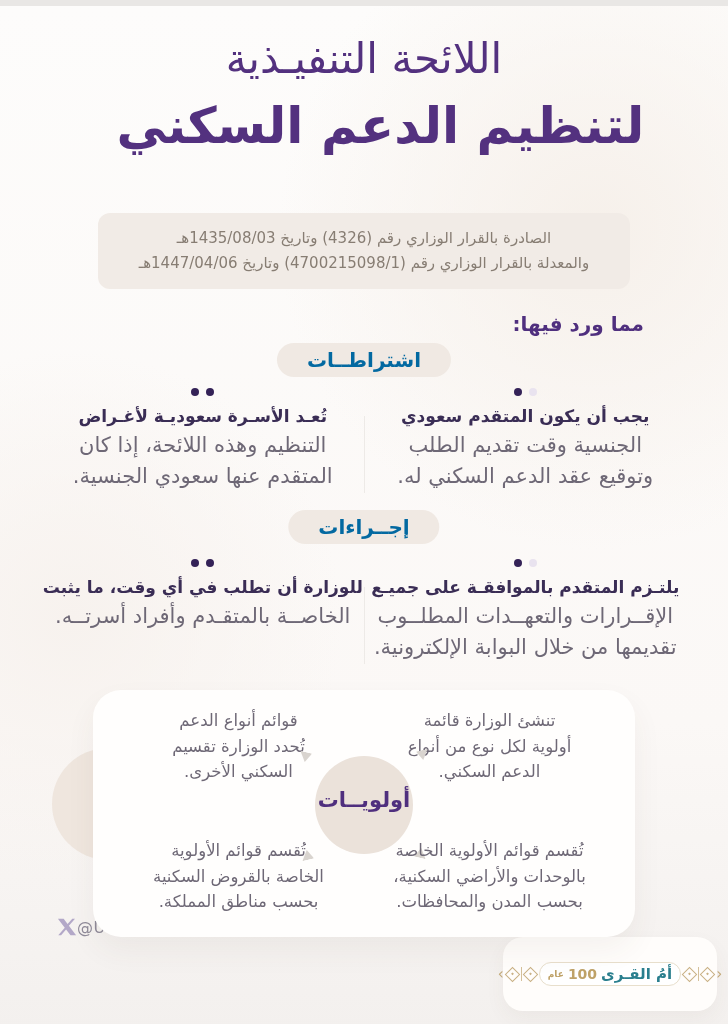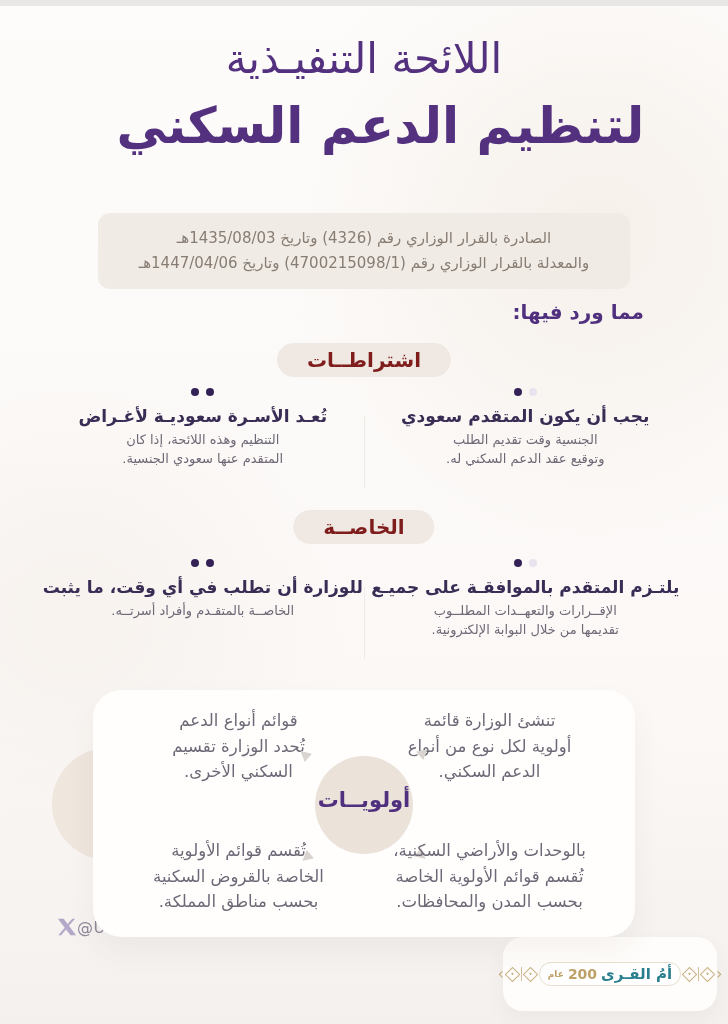--- a/index.html
+++ b/index.html
@@ -25,49 +25,49 @@
   
   .decree{
     position:absolute;top:207px;left:50%;transform:translateX(-50%);
     width:532px;box-sizing:border-box;
     background:#f1ebe6;border-radius:12px;
     padding:13px 14px;
     color:#877d73;font-size:15px;line-height:1.65;text-align:center;
   }
   
   .intro{
-    position:absolute;top:294px;right:84px;
+    position:absolute;top:306px;right:84px;
     color:#4f2f7e;font-size:20px;font-weight:800;
   }
   
   .badge-pill{
     position:absolute;left:50%;transform:translateX(-50%);
     background:#f0e9e3;border-radius:20px;
     padding:5px 30px;
-    color:#7f1d1d;font-size:20px;font-weight:800;
+    color:#0369a1;font-size:20px;font-weight:800;
     white-space:nowrap;
   }
   .badge-1{top:337px;}
   .badge-2{top:504px;}
   
   .row{
     position:absolute;left:0;width:100%;
     display:flex;justify-content:center;align-items:flex-start;
     padding:0 42px;box-sizing:border-box;
   }
   .row-1{top:382px;}
   .row-2{top:553px;}
   .item{flex:1 1 0;text-align:center;}
   .vdiv{width:1px;align-self:stretch;background:#edeae7;margin-top:28px;min-height:72px;}
   .dots{display:flex;justify-content:center;gap:7px;margin-bottom:8px;}
   .dot{width:8px;height:8px;border-radius:50%;display:inline-block;}
   .dot-dark{background:#342257;}
   .dot-light{background:#e9e3ef;}
   .item-bold{color:#3a2d55;font-size:17px;font-weight:800;line-height:1.5;}
-  .item-line{color:#6e6876;font-size:13px;line-height:1.5;}
+  .item-line{color:#6e6876;font-size:21px;line-height:1.5;}
   
   .blob{
     position:absolute;left:52px;top:742px;width:112px;height:112px;border-radius:50%;
     background:#efe6de;z-index:0;
   }
   .card{
     position:absolute;left:93px;top:684px;width:542px;height:247px;
     background:#fffefd;border-radius:28px;
     box-shadow:0 14px 30px rgba(90,70,50,0.06);
     z-index:1;
@@ -160,21 +160,21 @@
       <div class="dots">
         <span class="dot dot-dark"></span>
         <span class="dot dot-dark"></span>
       </div>
       <div class="item-bold">تُعـد الأسـرة سعوديـة لأغـراض</div>
       <div class="item-line">التنظيم وهذه اللائحة، إذا كان</div>
       <div class="item-line">المتقدم عنها سعودي الجنسية.</div>
     </div>
   </div>
 
-  <div class="badge-pill badge-2">الخاصــة</div>
+  <div class="badge-pill badge-2">إجــراءات</div>
 
   <div class="row row-2">
     <div class="item">
       <div class="dots">
         <span class="dot dot-light"></span>
         <span class="dot dot-dark"></span>
       </div>
       <div class="item-bold">يلتـزم المتقدم بالموافقـة على جميـع</div>
       <div class="item-line">الإقــرارات والتعهــدات المطلــوب</div>
       <div class="item-line">تقديمها من خلال البوابة الإلكترونية.</div>
@@ -210,22 +210,22 @@
 
     <span class="tick tick-tl"></span>
     <span class="tick tick-tr"></span>
     <span class="tick tick-bl"></span>
     <span class="tick tick-br"></span>
 
     <div class="badge-3">أولويــات</div>
 
     <div class="crow crow-bottom">
       <div class="ccell">
+        <div>تُقسم قوائم الأولوية الخاصة</div>
         <div>بالوحدات والأراضي السكنية،</div>
-        <div>تُقسم قوائم الأولوية الخاصة</div>
         <div>بحسب المدن والمحافظات.</div>
       </div>
       <div class="ccell">
         <div>تُقسم قوائم الأولوية</div>
         <div>الخاصة بالقروض السكنية</div>
         <div>بحسب مناطق المملكة.</div>
       </div>
     </div>
   </div>
 
@@ -237,21 +237,21 @@
   </div>
 
   <div class="logo-card">
     <div class="logo-band">
       <span class="lg-chev">‹</span>
       <span class="diamond"></span>
       <span class="lg-bar"></span>
       <span class="diamond"></span>
       <div class="logo-pill">
         <span class="logo-name">أمُ القـرى</span>
-        <span class="logo-years">200</span>
+        <span class="logo-years">100</span>
         <span class="logo-years-label">عام</span>
       </div>
       <span class="diamond"></span>
       <span class="lg-bar"></span>
       <span class="diamond"></span>
       <span class="lg-chev">›</span>
     </div>
   </div>
 
 </div>

